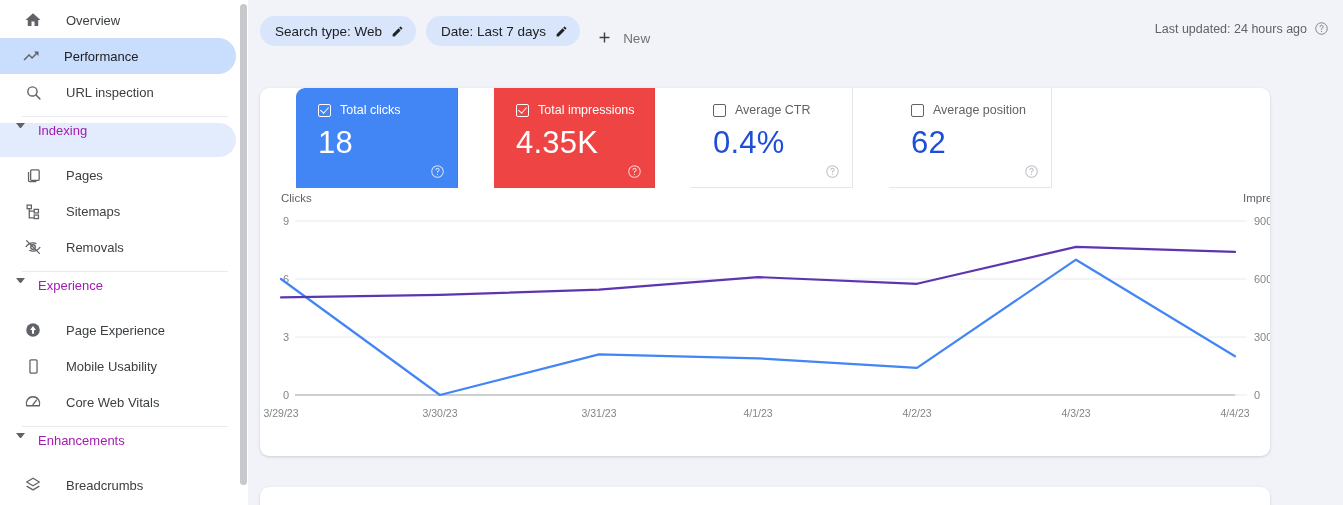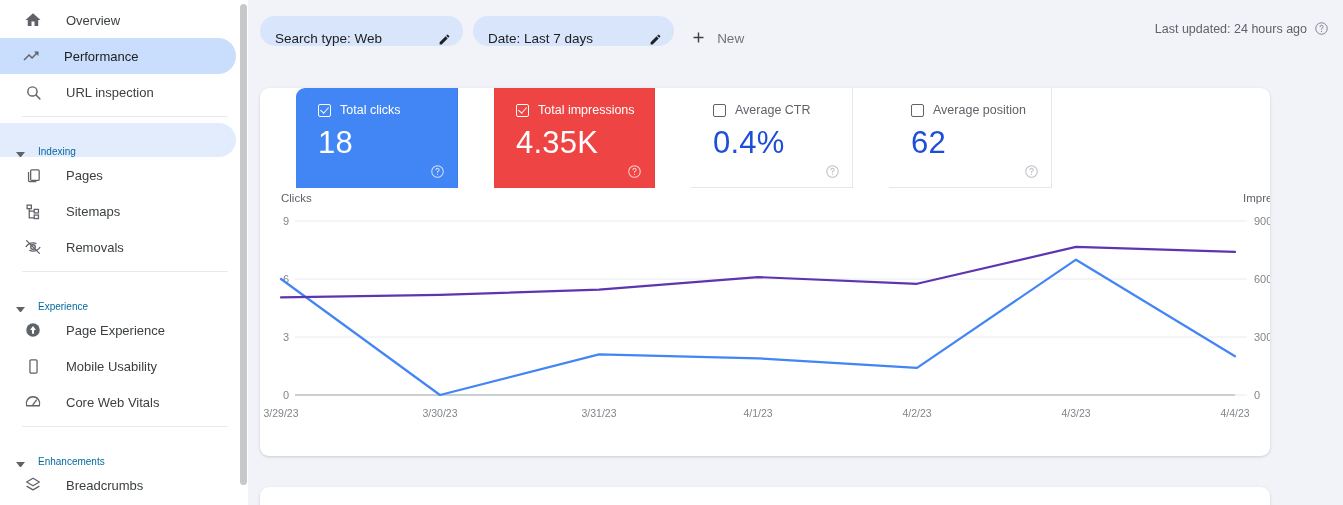--- a/index.html
+++ b/index.html
@@ -39,27 +39,27 @@
     display: flex; align-items: center; justify-content: center;
     margin-right: 22px;
     flex: 0 0 22px;
     color: #5f6368;
   }
   .nav-item .label { line-height: 1; }
   .nav-item.selected .label { color: #202124; }
 
   .nav-section {
     position: relative;
-    display: flex; align-items: flex-end;
+    display: flex; align-items: flex-start;
     height: 34px;
     margin-right: 12px;
     padding-left: 12px;
     border-radius: 0 18px 18px 0;
-    font-size: 10px;
-    color: #0369a1;
+    font-size: 13px;
+    color: #a21caf;
     cursor: pointer;
   }
   .nav-section.highlight { background: #e3ecfd; }
   .nav-section .caret {
     width: 0; height: 0;
     border-left: 4.5px solid transparent;
     border-right: 4.5px solid transparent;
     border-top: 5px solid #5f6368;
     margin-right: 13px; margin-left: 4px;
     flex: 0 0 9px;
@@ -86,31 +86,30 @@
   }
 
   
   .filterbar {
     position: absolute; left: 0; top: 0;
     width: 100%; height: 62px;
     display: flex; align-items: center;
     padding-left: 12px;
   }
   .chip {
-    display: flex; align-items: flex-end;
+    display: flex; align-items: center;
     height: 30px;
     padding: 0 12px 0 15px;
     border-radius: 16px;
     background: #d9e5fb;
     color: #202124;
     font-size: 13.5px;
     margin-right: 10px;
     cursor: pointer;
     white-space: nowrap;
-    gap: 47px;
   }
   .chip .pencil { margin-left: 9px; display: flex; color: #202124; }
   .newbtn {
     display: flex; align-items: flex-end;
     height: 30px; padding: 0 12px 0 6px;
     font-size: 13.5px; color: #737373;
     cursor: pointer;
   }
   .newbtn .plus { margin-right: 10px; display: flex; color: #3c4043; }
   .lastupd {

